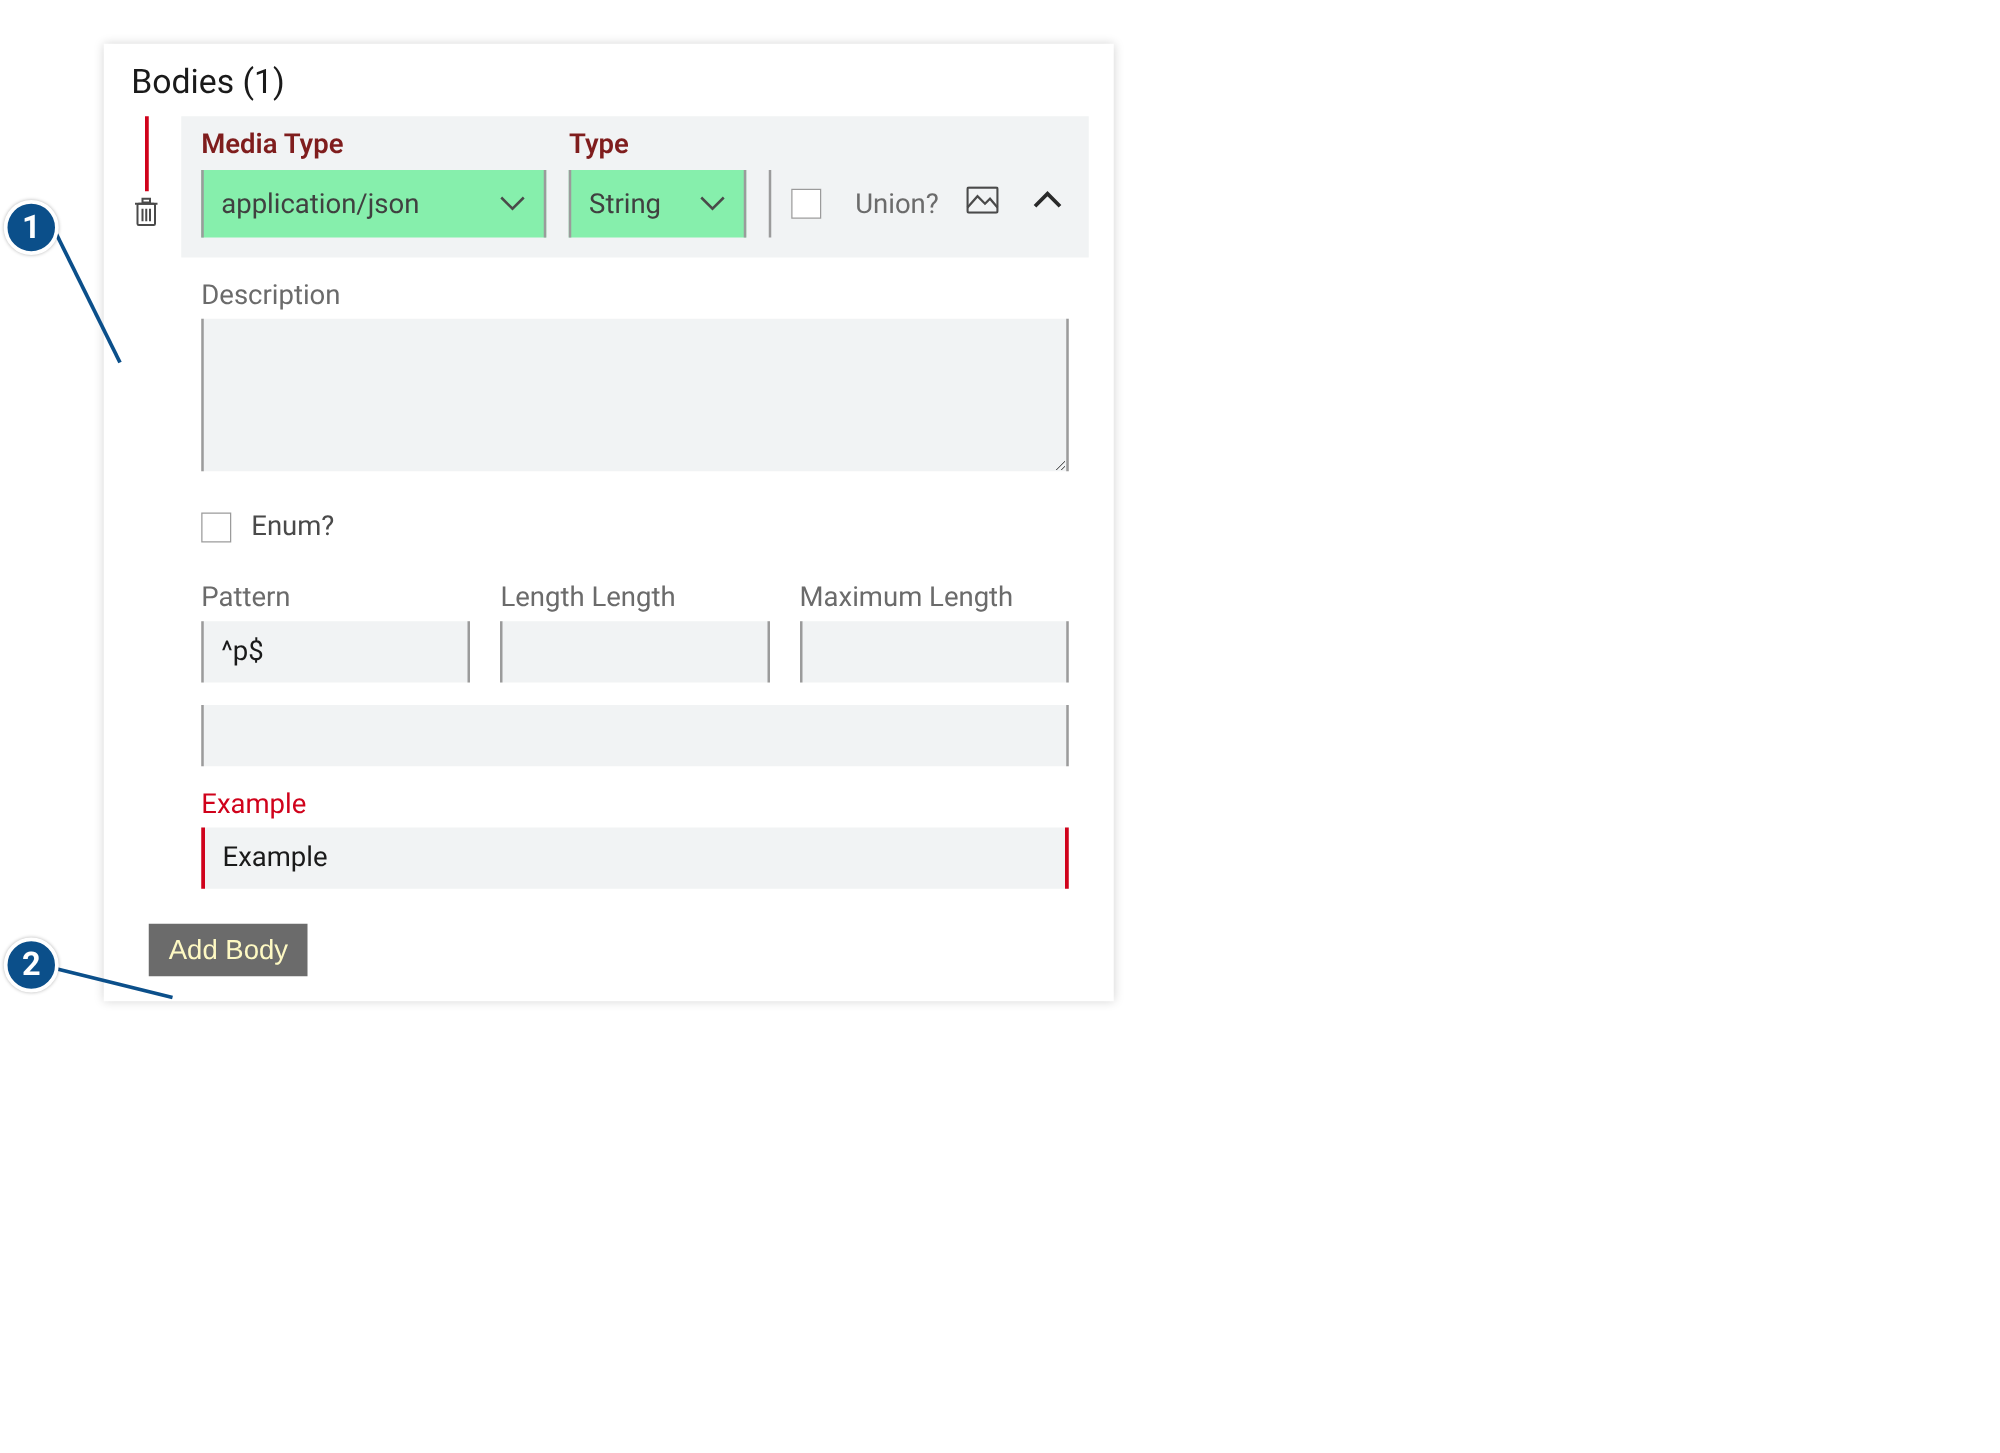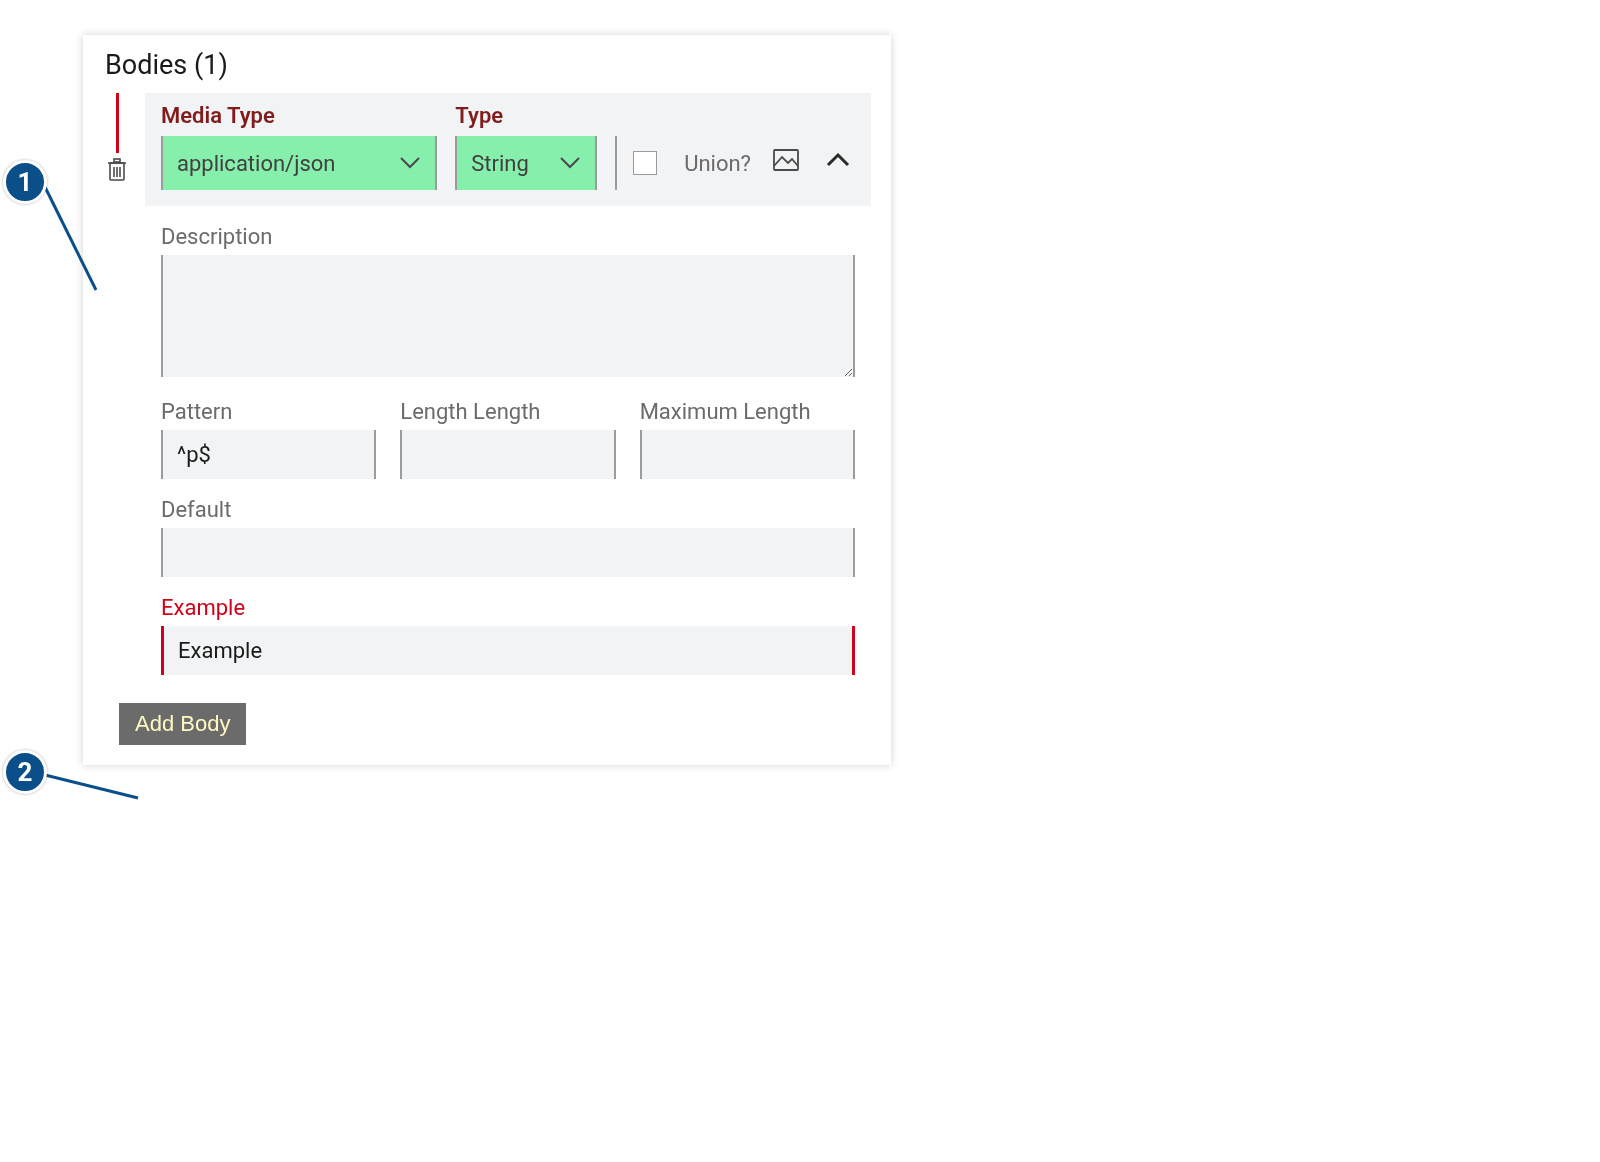--- a/index.html
+++ b/index.html
@@ -250,40 +250,43 @@
               </svg>
           </button>
         </div>
       </div>
 
       <div class="section">
         <div class="field-label">Description</div>
         <textarea class="input-box" style=""></textarea>
       </div>
 
+      <div class="enum-row">
+        <div class="cbox"></div>
+        <span class="enum-label">Enum?</span>
+      </div>
 
       <div class="section">
         <div class="row3">
           <div>
             <div class="field-label">Pattern</div>
             <input class="input-box" value="^p$" style="">
           </div>
           <div>
             <div class="field-label">Length Length</div>
             <input class="input-box" value="" style="">
           </div>
           <div>
             <div class="field-label">Maximum Length</div>
             <input class="input-box" value="" style="">
           </div>
         </div>
       </div>
 
       <div class="section">
-        <div class="field-label">Default</div>
         <input class="input-box" value="" style="">
       </div>
 
       <div class="section" style="padding-bottom:4px;">
         <div class="field-label error">Example</div>
         <input class="input-box error" value="Example" style="">
       </div>
 
     </div>
   </div>

